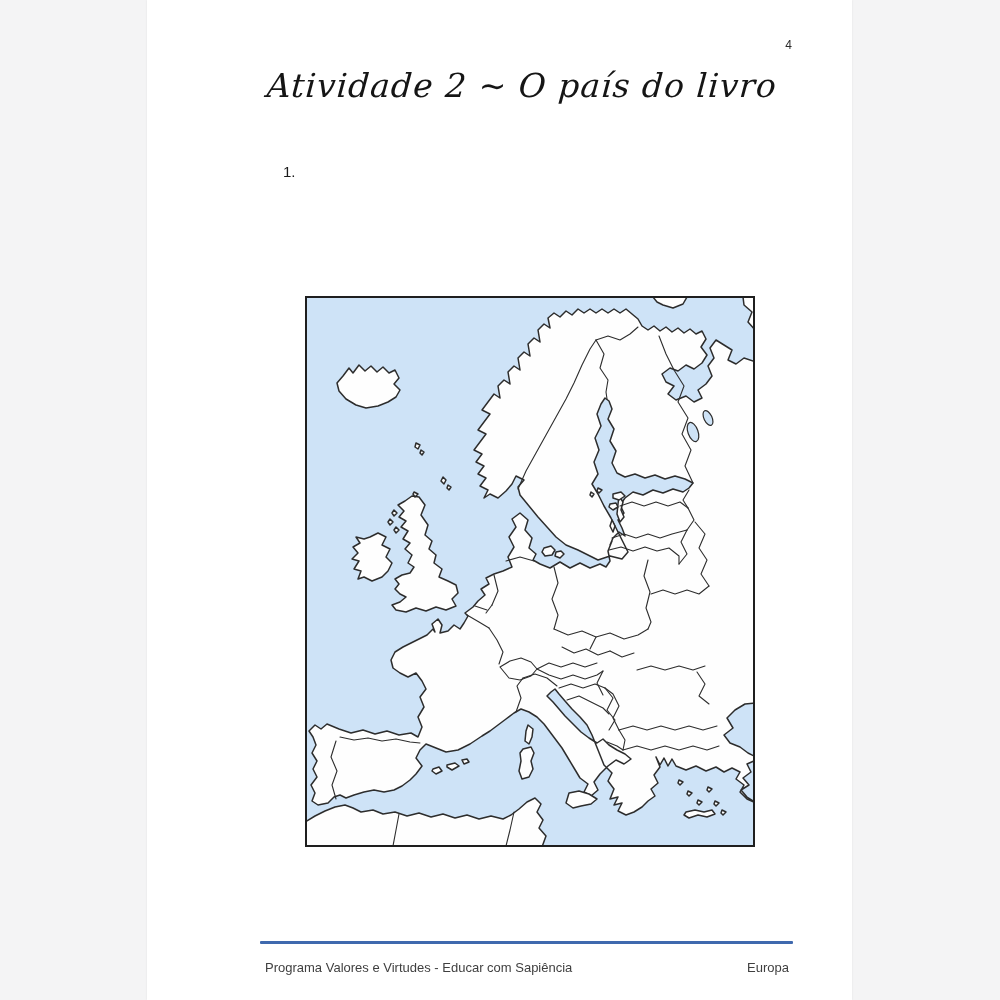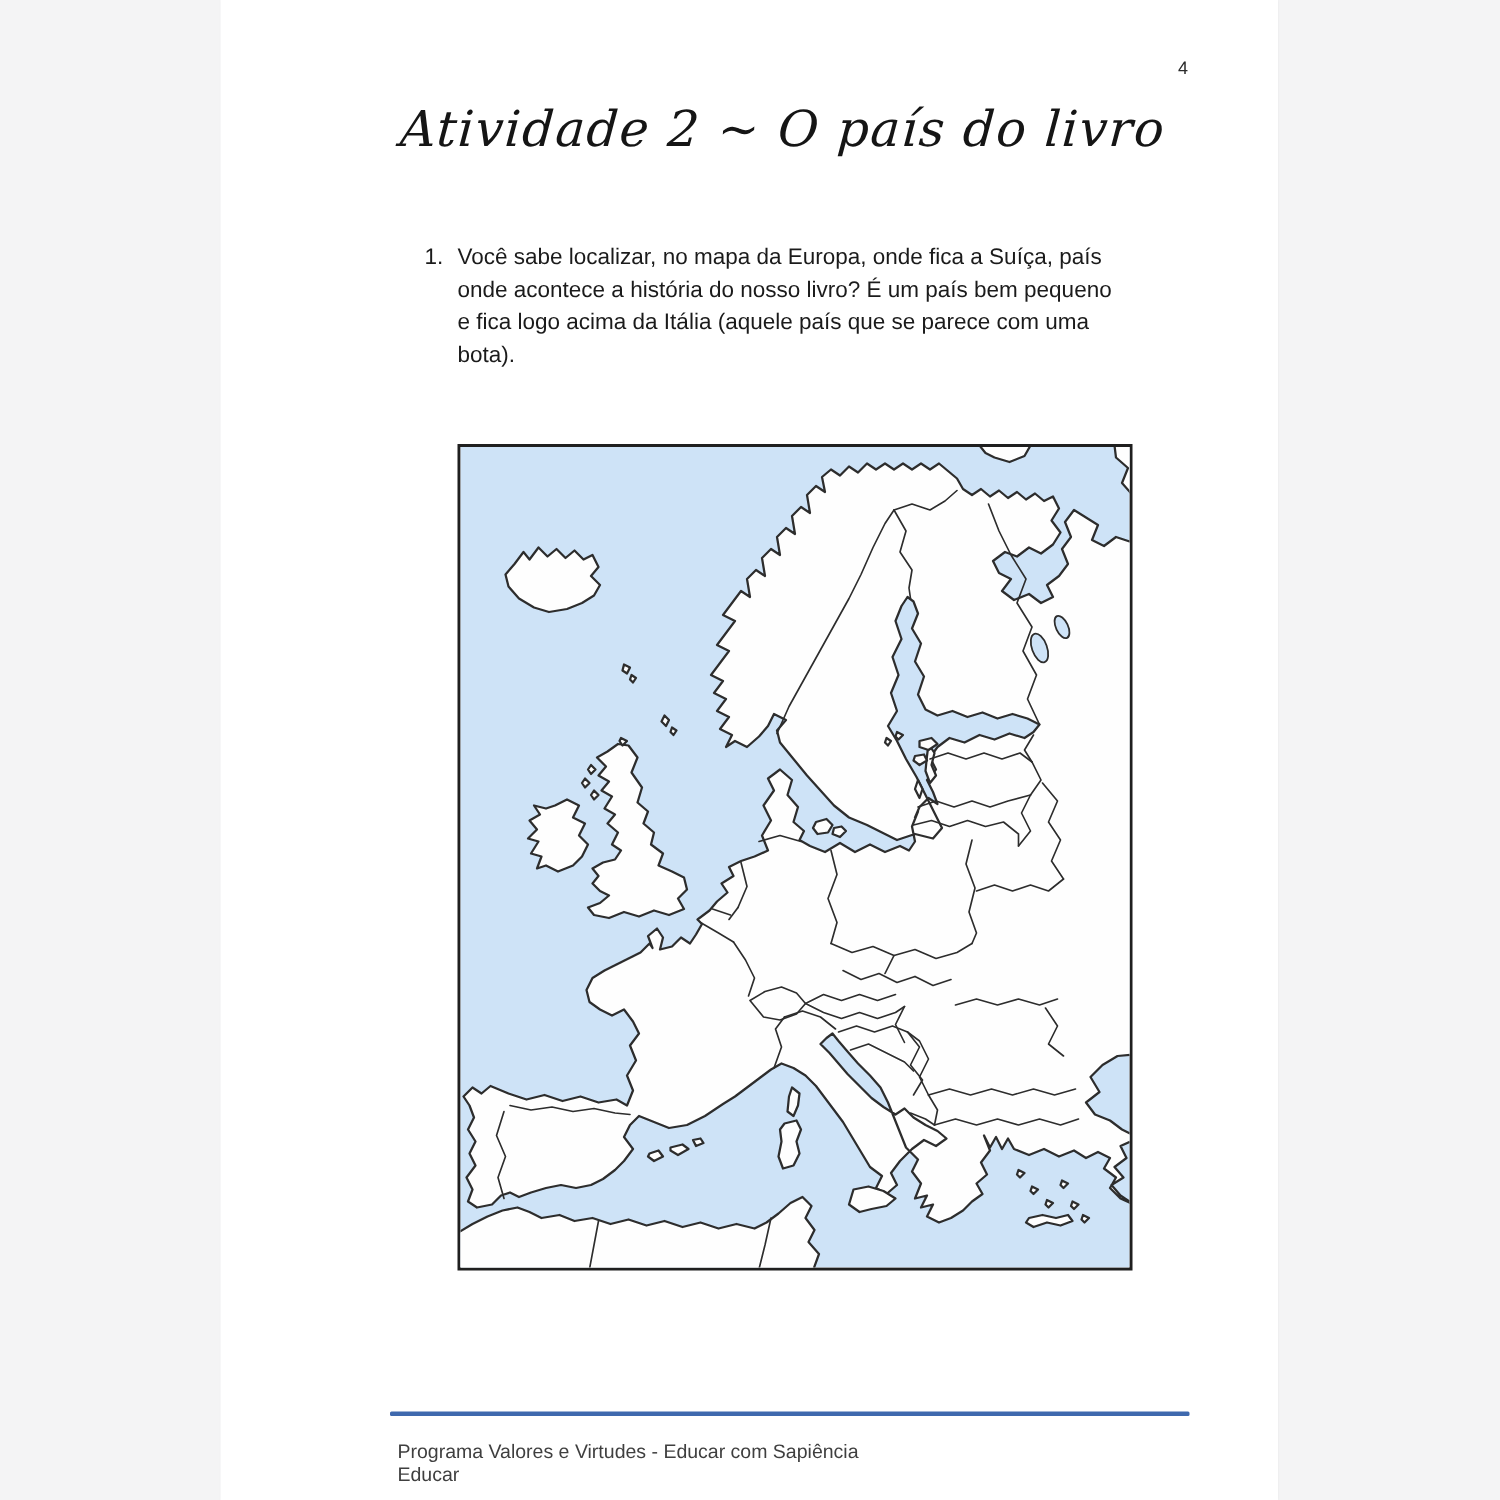--- a/index.html
+++ b/index.html
@@ -40,36 +40,35 @@
     box-sizing:content-box;
   }
   .map-frame svg{display:block;width:446px;height:547px;}
   .footer-rule{
     position:absolute;left:113px;top:941px;width:533px;height:3px;
     border-radius:1px;
   }
   .footer-row{
     position:absolute;left:118px;top:960px;width:524px;
     display:flex;justify-content:space-between;
-    font-size:13px;color:#3f3f3f;flex-direction:column;
+    font-size:13px;color:#3f3f3f;
   }
 </style>
 </head>
 <body>
 
 <div class="page">
 
   <div class="page-number">4</div>
 
   <div class="doc-title">Atividade 2 ~  O país do livro</div>
 
   <div class="activity">
     <div class="marker">1.</div>
     <div class="body">
-      <div>Você sabe localizar, no mapa da Europa, onde fica a Suíça, país onde acontece a história do nosso livro? É um país bem pequeno e fica logo acima da Itália (aquele país que se parece com uma bota).</div>
     </div>
   </div>
 
   <div class="map-frame" style="border-color: rgb(31, 31, 31);">
     <svg viewBox="0 0 446 547" xmlns="http://www.w3.org/2000/svg" aria-label="Mapa da Europa - contorno dos países">
 
       <rect x="0" y="0" width="446" height="547" fill="#cee3f7"></rect>
 
       <g stroke-width="1.5" stroke-linejoin="round" stroke-linecap="round" stroke="#2d2d2d">
         <g fill="#fefefe">
@@ -193,16 +192,16 @@
           <path d="M 92,516 L 89,532 86,548"></path>
           <path d="M 207,514 L 203,532 199,548"></path>
         </g>
       </g>
     </svg>
   </div>
 
   <div class="footer-rule" style="background: rgb(63, 105, 174);"></div>
   <div class="footer-row">
     <span>Programa Valores e Virtudes -  Educar com Sapiência</span>
-    <span>Educar</span>
+    <span>Europa</span>
   </div>
 
 </div>
 
 </body></html>

